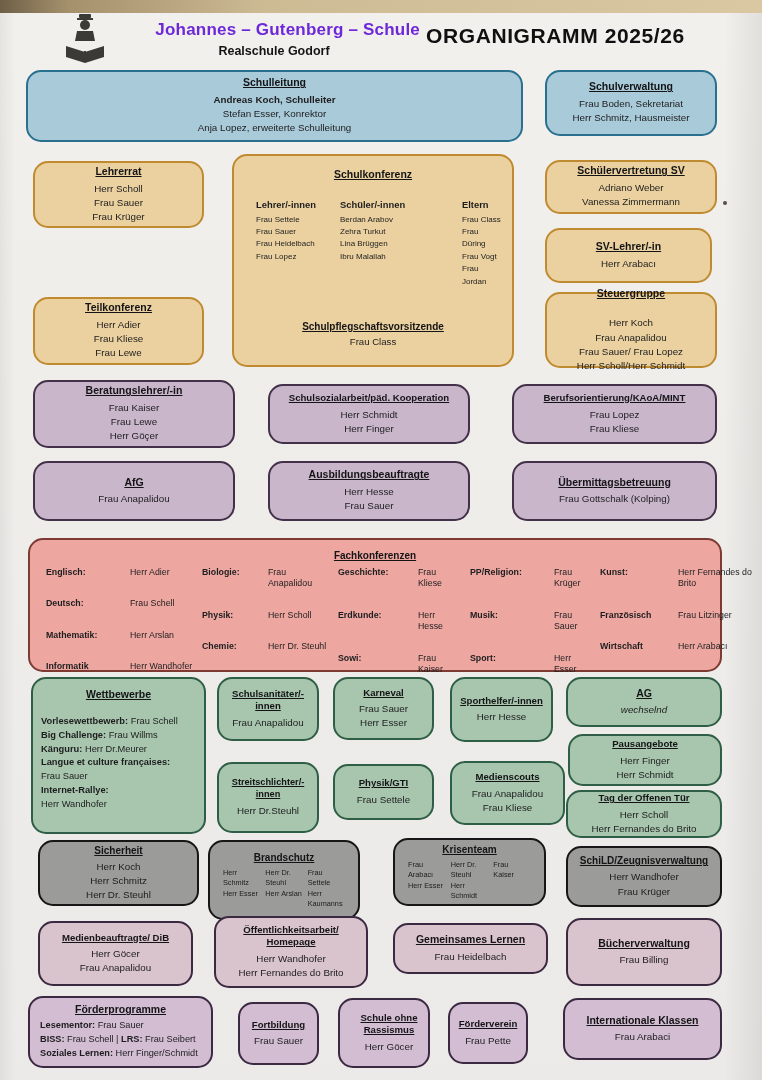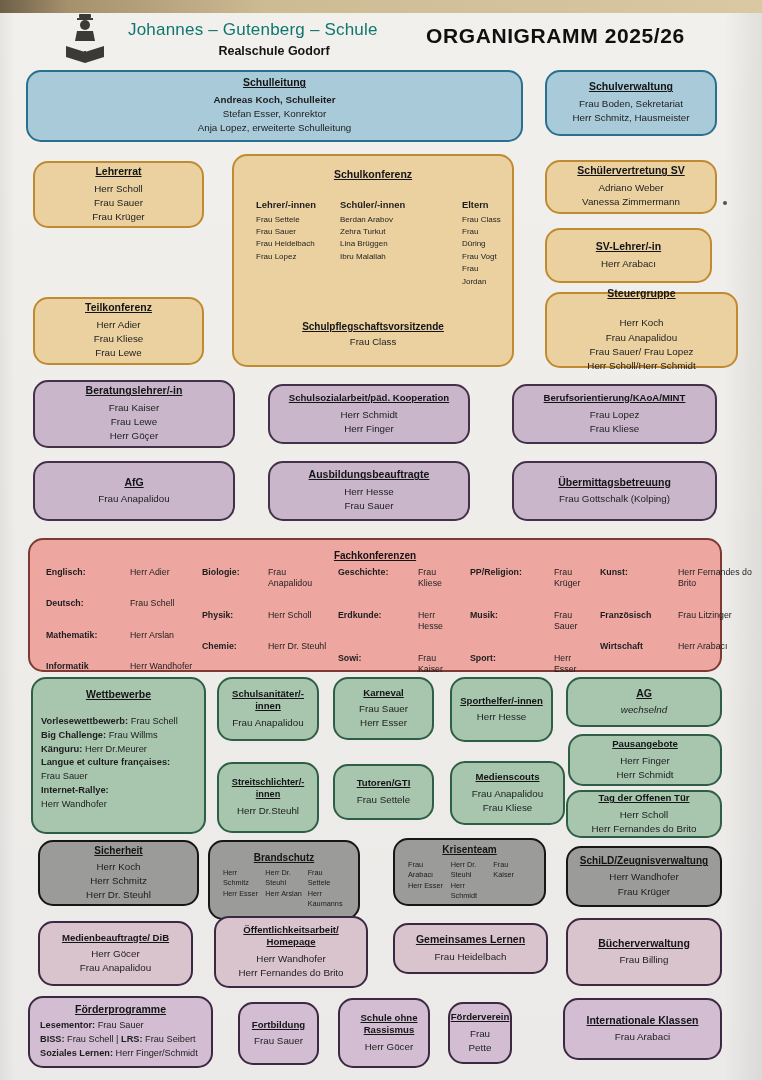--- a/index.html
+++ b/index.html
@@ -4,22 +4,22 @@
 <style>
   html,body{margin:0;padding:0;background:#b9babc;}
   .page{position:relative;width:762px;height:1080px;overflow:hidden;
         font-family:"Liberation Sans",sans-serif;color:#1d1d1f;background:#efedea;}
   .table-strip{position:absolute;top:0;left:0;width:100%;height:13px;
         background:linear-gradient(90deg,#6e5f47 0%,#a5916c 9%,#cdbb94 35%,#d9c8a2 100%);}
   .paper{position:absolute;top:13px;left:0;right:0;bottom:0;
         background:linear-gradient(180deg,#f2f0ec 0%,#efedea 45%,#ebeae8 100%);}
   .paper::after{content:"";position:absolute;inset:0;pointer-events:none;
         background:linear-gradient(90deg,rgba(0,0,0,0.05) 0,rgba(0,0,0,0) 2%,rgba(0,0,0,0) 95%,rgba(0,0,0,0.07) 100%);}
-  .hdr-title{position:absolute;left:128px;top:20px;width:292px;text-align:left;
-        font-size:17px;font-weight:normal;letter-spacing:0.2px;color:#0f766e;}
+  .hdr-title{position:absolute;left:128px;top:20px;width:292px;text-align:right;
+        font-size:17px;font-weight:bold;letter-spacing:0.2px;color:#6d28d9;}
   .hdr-sub{position:absolute;left:128px;top:44px;width:292px;text-align:center;
         font-size:12.5px;font-weight:bold;color:#141414;}
   .hdr-doc{position:absolute;left:426px;top:24px;width:300px;
         font-size:21px;font-weight:bold;letter-spacing:0.6px;color:#101010;}
   .logo{position:absolute;left:64px;top:13px;width:42px;height:50px;}
   .box{position:absolute;box-sizing:border-box;border:2px solid;border-radius:15px;
         display:flex;flex-direction:column;justify-content:center;align-items:center;
         text-align:center;padding:6px 8px;}
   .box-top{justify-content:flex-start;}
   .title{font-weight:bold;text-decoration:underline;font-size:10.5px;line-height:1.3;margin-bottom:3px;color:#141416;}
@@ -166,21 +166,21 @@
       </div>
   </section>
   <section class="box orange" style="left:33px;top:297px;width:171px;height:68px;">
     <div class="title">Teilkonferenz</div>
     <div>
         <div class="line">Herr Adier</div>
         <div class="line">Frau Kliese</div>
         <div class="line">Frau Lewe</div>
       </div>
   </section>
-  <section class="box orange" style="left:545px;top:292px;width:193px;height:76px;gap:13px;">
+  <section class="box orange" style="left:545px;top:292px;width:172px;height:76px;gap:13px;">
     <div class="title">Steuergruppe</div>
     <div style="font-size:9.4px;">
         <div class="line">Herr Koch</div>
         <div class="line">Frau Anapalidou</div>
         <div class="line">Frau Sauer/ Frau Lopez</div>
         <div class="line">Herr Scholl/Herr Schmidt</div>
       </div>
   </section>
 
   <section class="box purple" style="left:33px;top:380px;width:202px;height:68px;">
@@ -312,21 +312,21 @@
         <div class="line">Herr Schmidt</div>
       </div>
   </section>
   <section class="box green" style="left:217px;top:762px;width:102px;height:71px;">
     <div class="title t-xs">Streitschlichter/-innen</div>
     <div>
         <div class="line">Herr Dr.Steuhl</div>
       </div>
   </section>
   <section class="box green" style="left:333px;top:764px;width:101px;height:56px;">
-    <div class="title t-sm">Tutoren/GTI</div>
+    <div class="title t-sm">Physik/GTI</div>
     <div>
         <div class="line">Frau Settele</div>
       </div>
   </section>
   <section class="box green" style="left:450px;top:761px;width:115px;height:64px;">
     <div class="title t-sm">Medienscouts</div>
     <div style="font-size:9.3px;">
         <div class="line">Frau Anapalidou</div>
         <div class="line">Frau Kliese</div>
       </div>
@@ -426,21 +426,21 @@
     <div style="font-size:9.3px;">
         <div class="line">Frau Sauer</div>
       </div>
   </section>
   <section class="box lilac" style="left:338px;top:998px;width:92px;height:70px;padding-left:18px;">
     <div class="title t-sm">Schule ohne Rassismus</div>
     <div style="font-size:9.3px;">
         <div class="line">Herr Göcer</div>
       </div>
   </section>
-  <section class="box lilac" style="left:448px;top:1002px;width:64px;height:62px;">
+  <section class="box lilac" style="left:448px;top:1002px;width:80px;height:62px;">
     <div class="title t-sm">Förderverein</div>
     <div style="font-size:9.3px;">
         <div class="line">Frau Pette</div>
       </div>
   </section>
   <section class="box lilac" style="left:563px;top:998px;width:159px;height:62px;">
     <div class="title">Internationale Klassen</div>
     <div>
         <div class="line">Frau Arabaci</div>
       </div>

